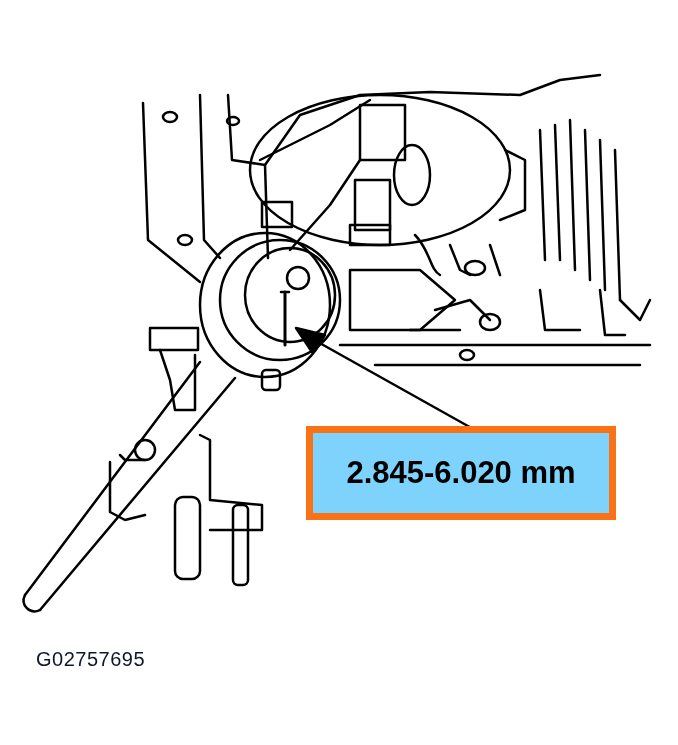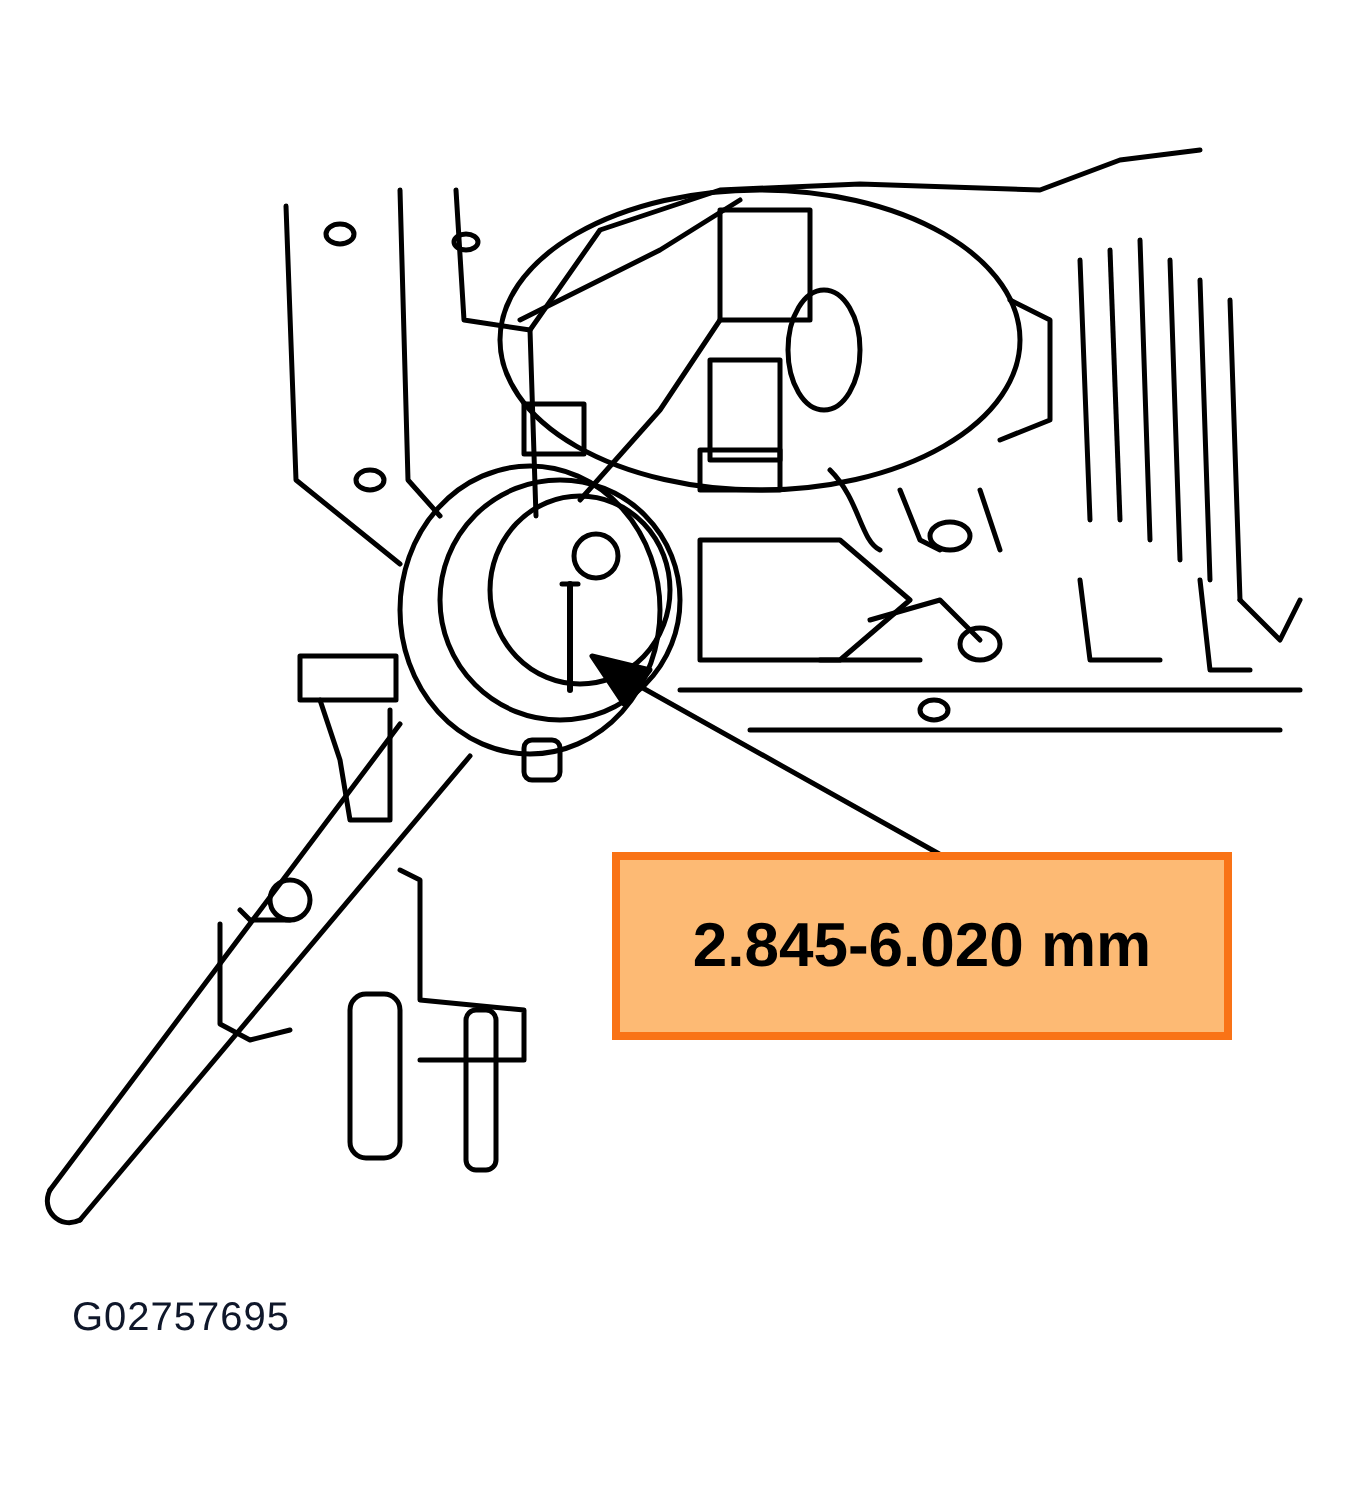--- a/index.html
+++ b/index.html
@@ -1,20 +1,20 @@
 <!DOCTYPE html>
 <html><head>
   <meta charset="utf-8">
   <style>
     html, body { margin: 0; padding: 0; background: #ffffff; }
     body { width: 678px; height: 745px; position: relative; overflow: hidden; font-family: "Liberation Sans", sans-serif; }
     #illustration { position: absolute; left: 0; top: 0; width: 678px; height: 745px; }
     .callout {
       position: absolute; left: 306px; top: 426px; width: 310px; height: 94px;
-      border: 4px solid #f97316; box-sizing: border-box; background: #fdba74;
+      border: 7px solid #f97316; box-sizing: border-box; background: #7dd3fc;
       display: flex; flex-direction: row; justify-content: center; align-items: center;
       font-family: "Liberation Sans", sans-serif; font-weight: bold; font-size: 31px; line-height: 40px; color: #000;
     }
     .figure-id {
       position: absolute; left: 36px; top: 648px;
       font-family: "Liberation Sans", sans-serif; font-size: 20px; color: #0f172a; letter-spacing: 0.5px;
     }
   </style>
 </head>
 <body>

